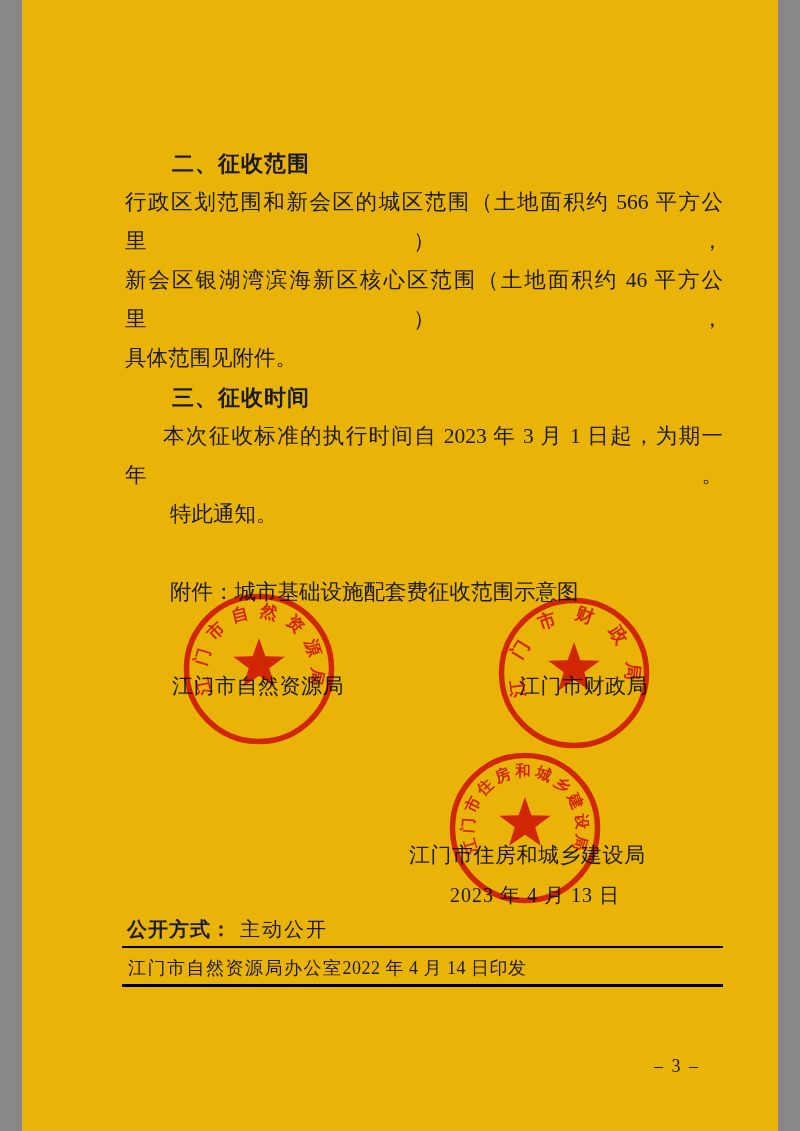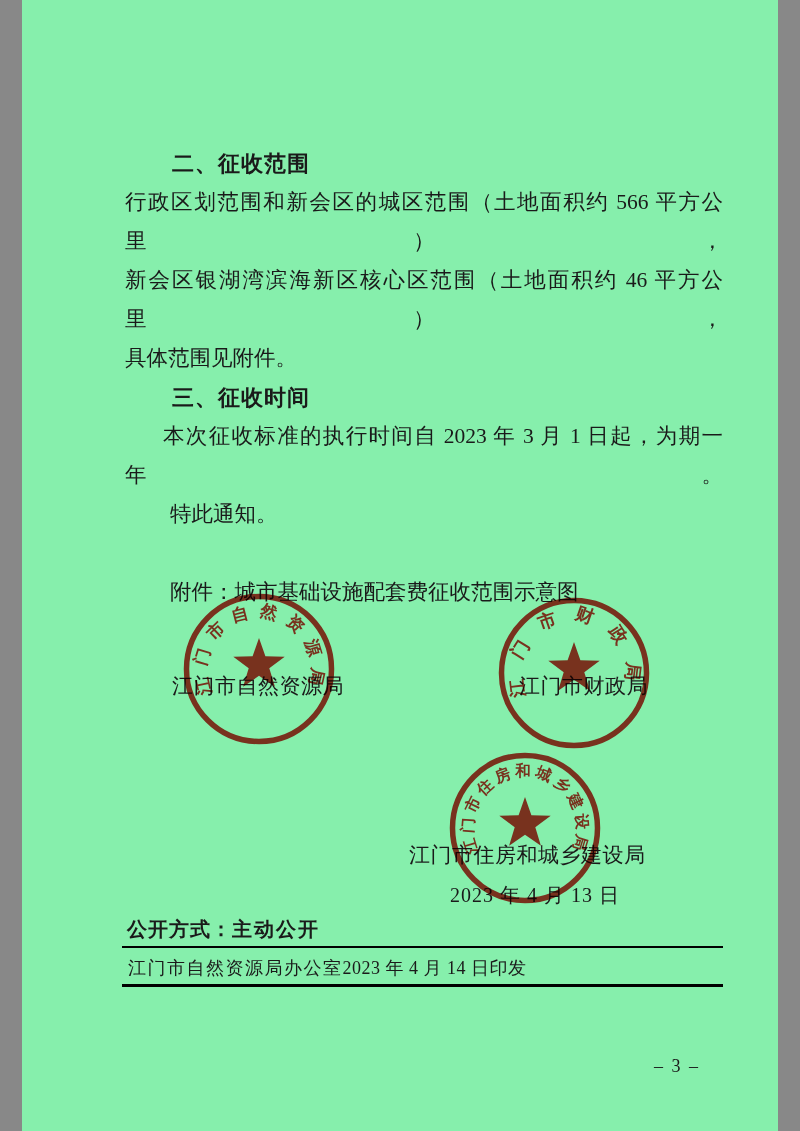--- a/index.html
+++ b/index.html
@@ -1,18 +1,18 @@
 <!DOCTYPE html>
 <html><head>
 <meta charset="utf-8">
 <style>
   html,body{margin:0;padding:0;background:#888;}
   .page{
     position:relative;width:756px;height:1131px;margin:0 auto;
-    background:#86efac;overflow:hidden;
+    background:#eab308;overflow:hidden;
     font-family:"Liberation Serif","DejaVu Serif",serif;
     color:#1a1a1a;
   }
   
   .doc-flow{
     position:absolute;left:103px;top:144px;width:598px;
     font-size:21.5px;line-height:39px;
   }
   .row{min-height:39px;}
   .heading{
@@ -39,21 +39,21 @@
   .seal-text{font-family:"Liberation Serif","DejaVu Serif",serif;font-weight:bold;}
   .seal-text.s1{font-size:17px;letter-spacing:9.5px;}
   .seal-text.s2{font-size:18px;letter-spacing:17px;}
   .seal-text.s3{font-size:15.5px;letter-spacing:3.8px;}
   
   .disclosure{position:absolute;left:105px;top:916px;font-size:20px;white-space:nowrap;}
   .disclosure .label{
     font-family:"Liberation Sans","DejaVu Sans",sans-serif;
     font-weight:bold;letter-spacing:1px;
   }
-  .disclosure .value{margin-left:0;letter-spacing:2px;font-weight:bold;}
+  .disclosure .value{margin-left:8px;letter-spacing:2px;}
   .rule{position:absolute;left:100px;width:601px;background:#000;}
   #rule-1{top:946px;height:2px;}
   #rule-2{top:984px;height:3px;}
   .footer-row{
     position:absolute;left:100px;top:956px;width:601px;
     display:flex;justify-content:flex-start;align-items:center;
     font-size:18px;
   }
   .footer-row .left{padding-left:6px;letter-spacing:1.5px;}
   .footer-row .right{padding-right:4px;letter-spacing:0.5px;}
@@ -118,20 +118,20 @@
   </svg>
 
   <div class="disclosure">
     <span class="label">公开方式：</span><span class="value">主动公开</span>
   </div>
 
   <div class="rule" id="rule-1"></div>
 
   <div class="footer-row">
     <span class="left">江门市自然资源局办公室</span>
-    <span class="right">2023 年 4 月 14 日印发</span>
+    <span class="right">2022 年 4 月 14 日印发</span>
   </div>
 
   <div class="rule" id="rule-2"></div>
 
   <div class="page-num">– 3 –</div>
 
 </div>
 
 </body></html>

